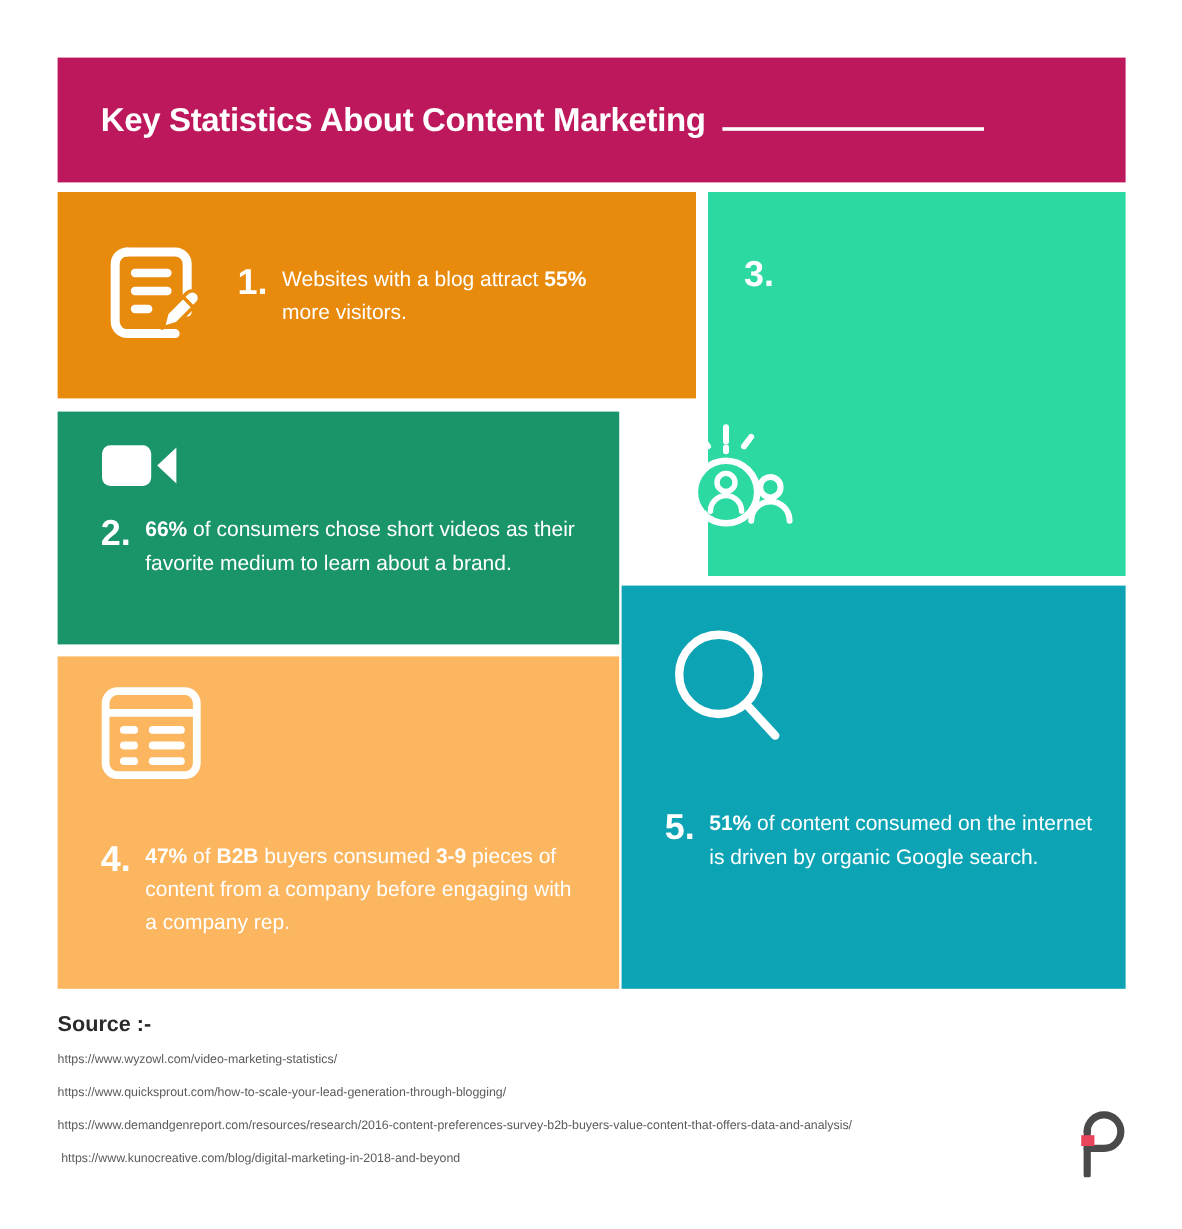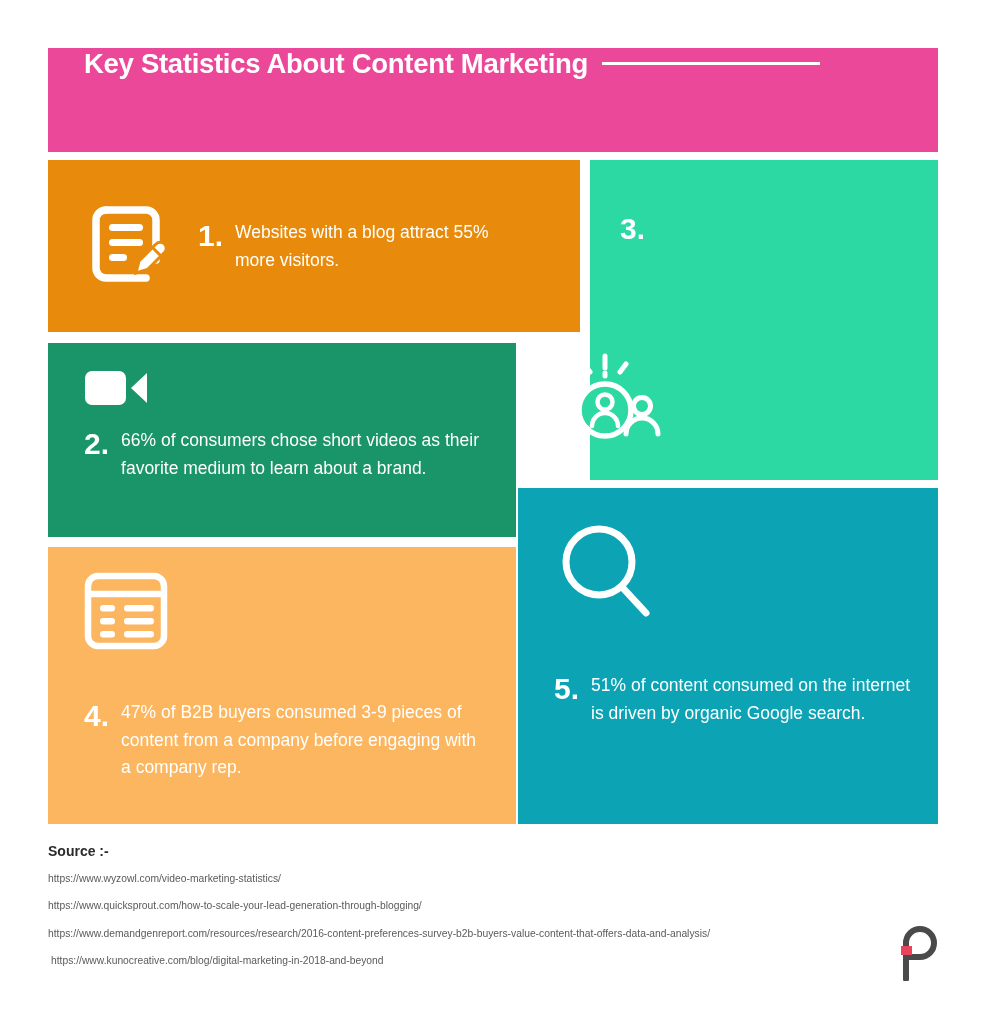--- a/index.html
+++ b/index.html
@@ -19,23 +19,23 @@
     background: #ffffff;
   }
 
   
   .header-banner {
     position: absolute;
     left: 48px;
     top: 48px;
     width: 890px;
     height: 104px;
-    background: #ec4899;
+    background: #be185d;
     display: flex;
-    align-items: flex-start;
+    align-items: center;
   }
   .header-title {
     color: #ffffff;
     font-size: 27.5px;
     font-weight: bold;
     letter-spacing: -0.3px;
     margin-left: 36px;
     white-space: nowrap;
   }
   .header-rule {
@@ -97,21 +97,21 @@
     font-size: 30px;
     line-height: 1.15;
     flex: 0 0 auto;
   }
   .stat-text {
     color: #ffffff;
     font-size: 17.5px;
     line-height: 1.58;
     font-weight: normal;
   }
-  .stat-text b { font-weight: normal; }
+  .stat-text b { font-weight: bold; }
 
   
   .c1-inner {
     display: flex;
     align-items: center;
     padding-left: 36px;
   }
   .c1-icon { flex: 0 0 auto; margin-right: 22px; }
   .c1-body { width: 330px; padding-top: 2px; }
   .c1-body .stat-num { margin-right: 12px; }
@@ -137,21 +137,21 @@
   .c5-text .stat-text { width: 320px; }
 
   
   .sources {
     position: absolute;
     left: 48px;
     top: 843px;
     width: 820px;
   }
   .sources-label {
-    font-size: 14px;
+    font-size: 18px;
     font-weight: bold;
     color: #2b2b2b;
     margin-bottom: 13px;
   }
   .source-link {
     display: block;
     font-size: 10.3px;
     color: #5a5a5a;
     line-height: 1.3;
     margin-bottom: 14px;

